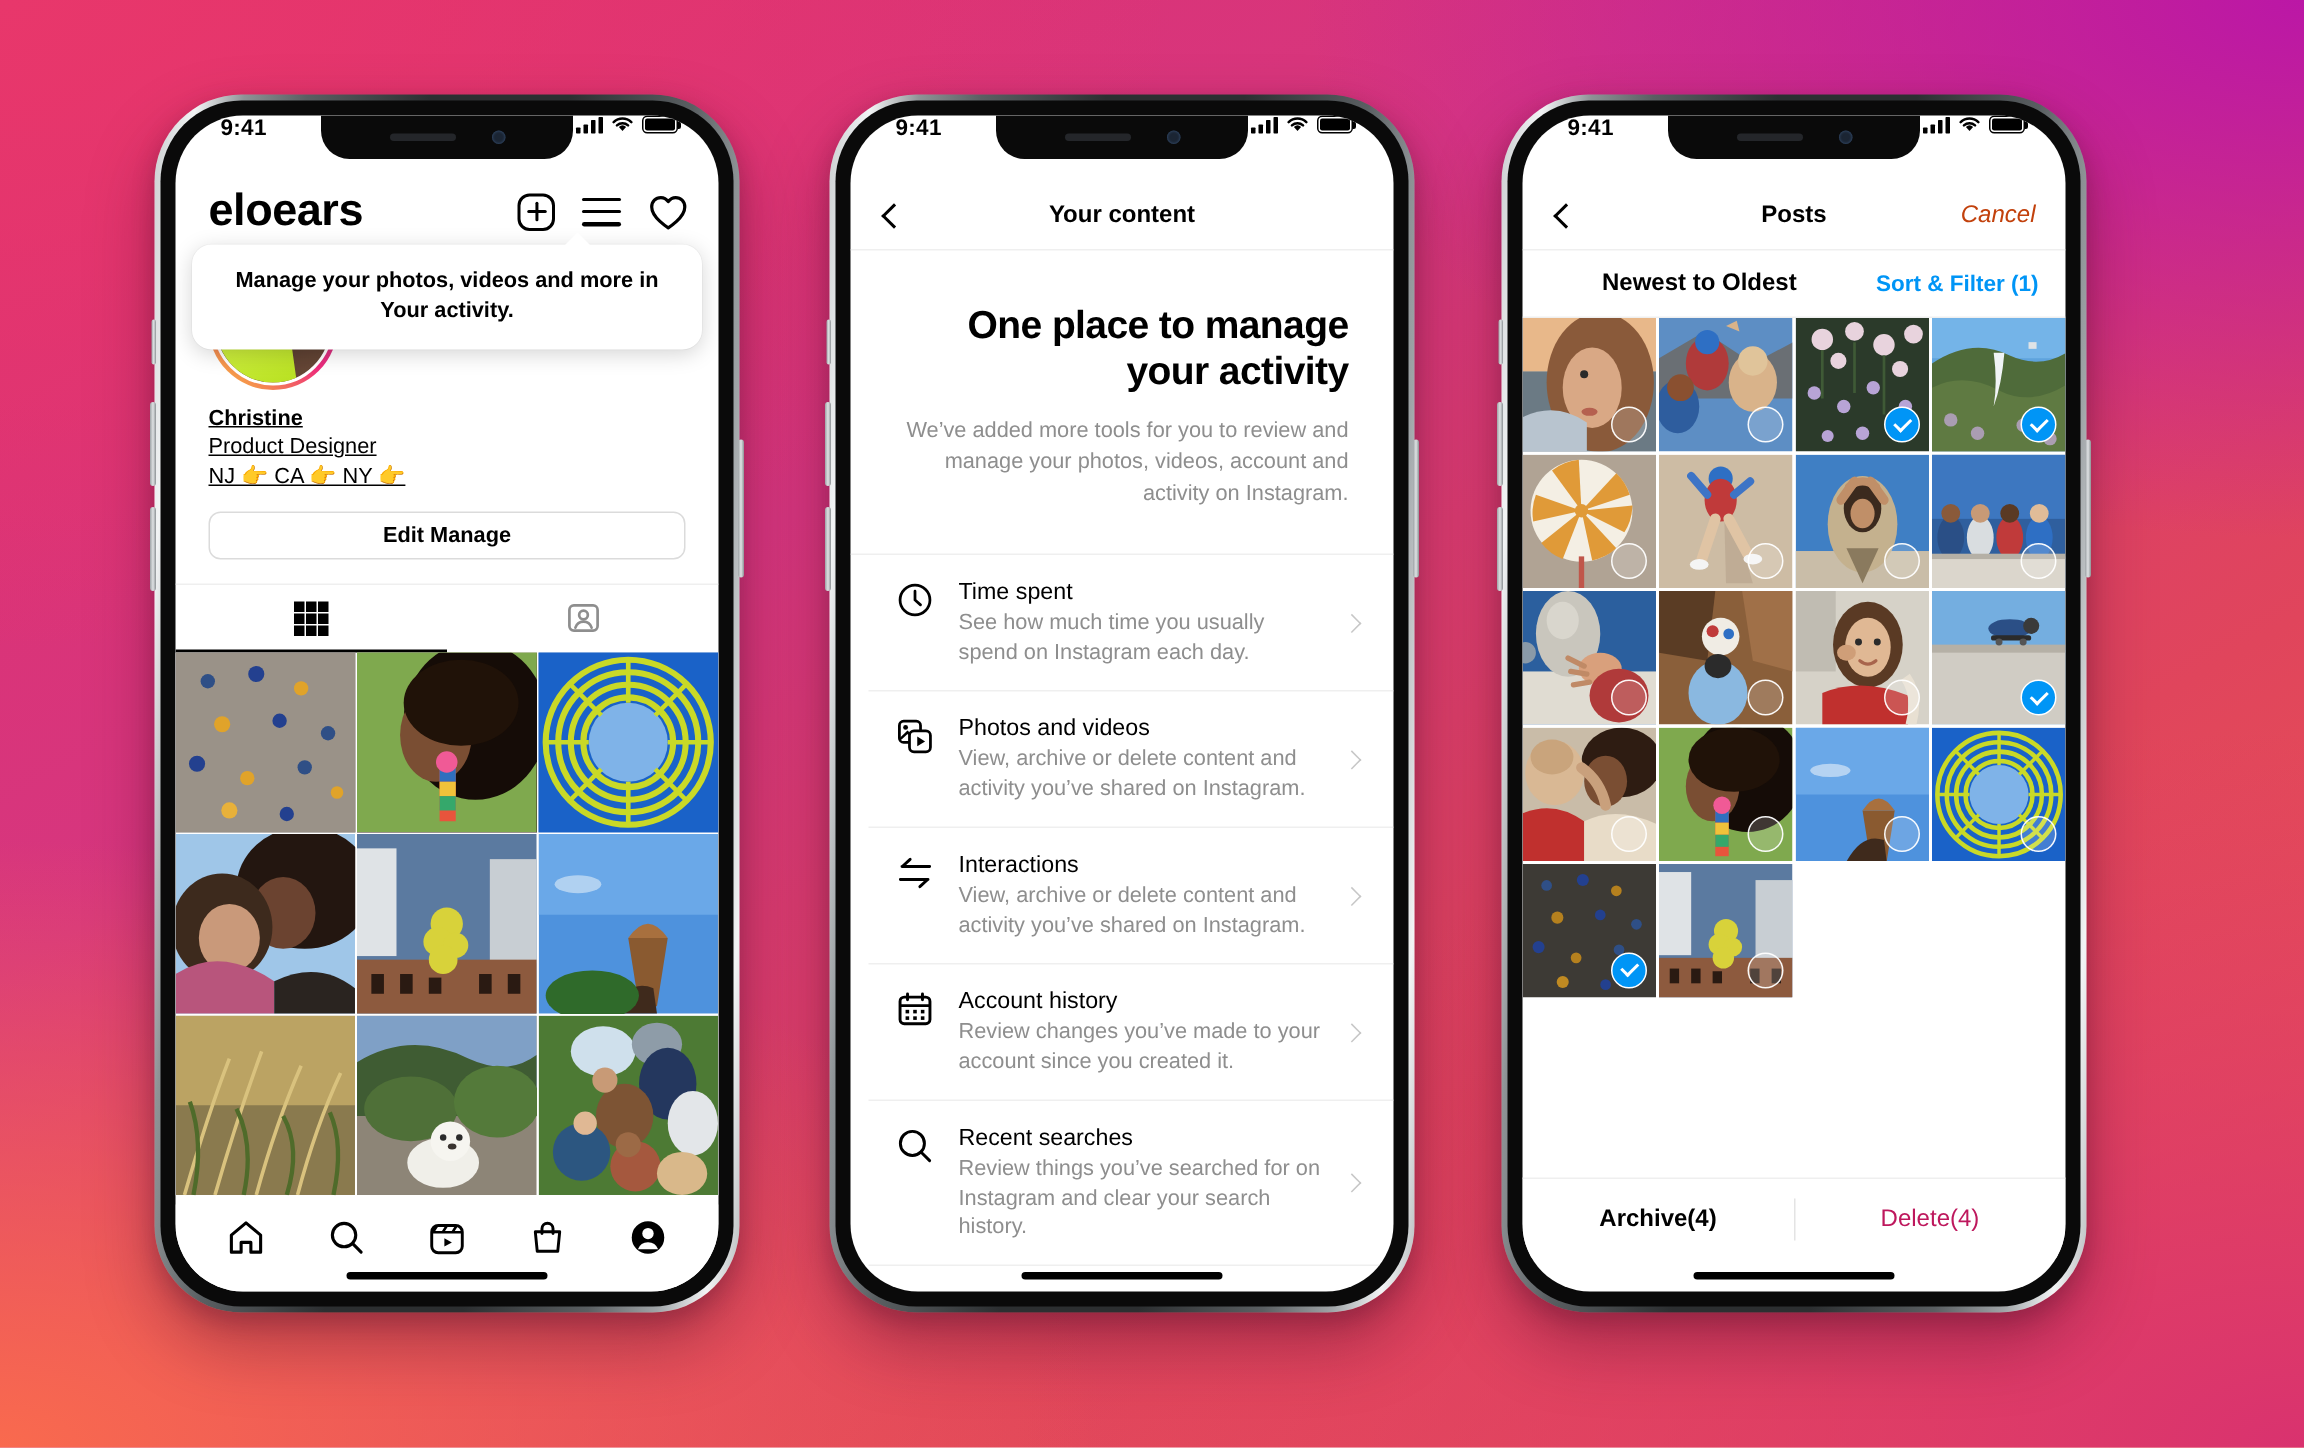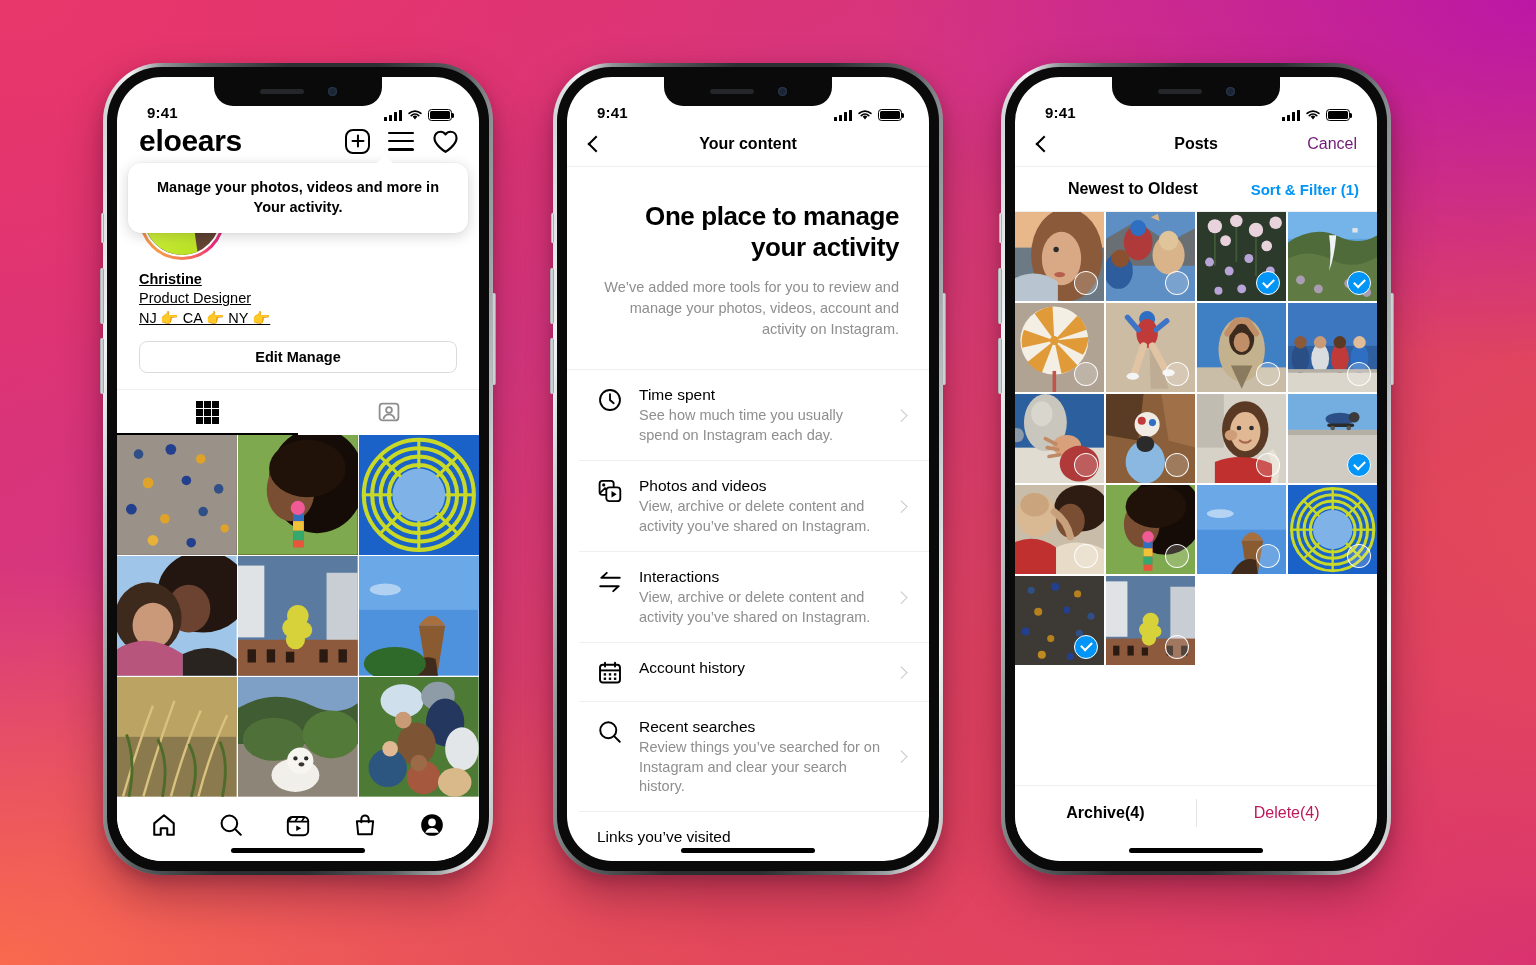--- a/index.html
+++ b/index.html
@@ -46,21 +46,21 @@
     position:absolute; left:50%; transform:translateX(-50%); top:0;
     width:168px; height:29px; background:#0a0a0a;
     border-bottom-left-radius:19px; border-bottom-right-radius:19px;
     z-index:30; display:flex; align-items:center; justify-content:center; gap:24px;
   }
   .speaker { width:44px; height:5px; border-radius:3px; background:#24262a; }
   .cam { width:9px; height:9px; border-radius:50%; background:#1b2533; box-shadow: inset 0 0 2px #3d5a80; }
 
   
   .statusbar {
-    position:relative; height:44px; display:flex; align-items:flex-end;
+    position:relative; height:44px; display:flex; align-items:flex-start;
     justify-content:space-between; padding:0 27px 0 30px; z-index:20;
     font-size:15px; font-weight:bold; color:#000; letter-spacing:.2px;
   }
   .stat-right { display:flex; align-items:center; gap:5px; }
   .bars { display:flex; align-items:flex-end; gap:2px; height:11px; }
   .bars i { width:3px; background:#000; border-radius:.5px; display:block; }
   .bars i:nth-child(1){height:4px;} .bars i:nth-child(2){height:6px;}
   .bars i:nth-child(3){height:8.5px;} .bars i:nth-child(4){height:11px;}
   .batt { width:24px; height:12px; border:1.5px solid #000; border-radius:3.5px; position:relative; padding:1.3px; }
   .batt::after { content:''; position:absolute; right:-3.4px; top:3.3px; width:2px; height:4.5px; background:#000; border-radius:0 1.5px 1.5px 0; }
@@ -127,21 +127,21 @@
 
   .photo-grid { display:grid; grid-template-columns:repeat(3,1fr); gap:1.5px; background:#fff; }
   .ph { aspect-ratio:1/1; position:relative; overflow:hidden; }
 
   .bottom-nav { position:absolute; bottom:0; left:0; right:0; height:58px; background:#fff; display:flex; align-items:center; justify-content:space-around; padding:0 14px 14px; }
 
   
   .nav-bar { height:46px; display:flex; align-items:center; padding:0 20px; border-bottom:.6px solid #efefef; position:relative; }
   .nav-title { position:absolute; left:0; right:0; text-align:center; font-size:16px; font-weight:bold; color:#000; pointer-events:none; }
   .chev-back { width:12px; height:12px; border-left:2.2px solid #000; border-bottom:2.2px solid #000; transform:rotate(45deg); margin-left:3px; }
-  .nav-right { margin-left:auto; font-size:16px; color:#701a75; z-index:2; }
+  .nav-right { margin-left:auto; font-size:16px; color:#c2410c; z-index:2;font-style:italic; }
 
   .hero { padding:34px 30px 30px; text-align:right; border-bottom:.6px solid #efefef; }
   .hero-title { font-size:26px; font-weight:bold; line-height:1.2; color:#000; letter-spacing:-.4px; }
   .hero-sub { margin-top:14px; font-size:14.5px; line-height:1.42; color:#8e8e8e; }
 
   .act-item { display:flex; align-items:flex-start; gap:16px; padding:15px 20px 15px 18px; border-bottom:.6px solid #efefef; position:relative;margin-left:12px; }
   .act-ic { width:26px; height:26px; flex:none; margin-top:2px; }
   .act-text { flex:1; }
   .act-title { font-size:15.5px; color:#000; line-height:1.25; }
   .act-desc { font-size:14.5px; color:#8e8e8e; line-height:1.33; margin-top:2px; }
@@ -537,20 +537,21 @@
               <rect x="6.2" y="12.2" width="2.2" height="2.2"></rect>
               <rect x="10.9" y="12.2" width="2.2" height="2.2"></rect>
               <rect x="15.6" y="12.2" width="2.2" height="2.2"></rect>
               <rect x="6.2" y="16.2" width="2.2" height="2.2"></rect>
               <rect x="10.9" y="16.2" width="2.2" height="2.2"></rect>
               <rect x="15.6" y="16.2" width="2.2" height="2.2"></rect>
             </g>
           </svg>
         <div class="act-text">
           <div class="act-title">Account history</div>
+          <div class="act-desc">Review changes you’ve made to your account since you created it.</div>
         </div>
         <div class="chev-r"></div>
       </div>
 
       <div class="act-item">
         <svg class="act-ic" viewBox="0 0 24 24">
             <circle cx="10.4" cy="10.4" r="7.4" fill="none" stroke="#000" stroke-width="1.8"></circle>
             <line x1="15.8" y1="15.8" x2="21" y2="21" stroke="#000" stroke-width="1.8" stroke-linecap="round"></line>
           </svg>
         <div class="act-text">

